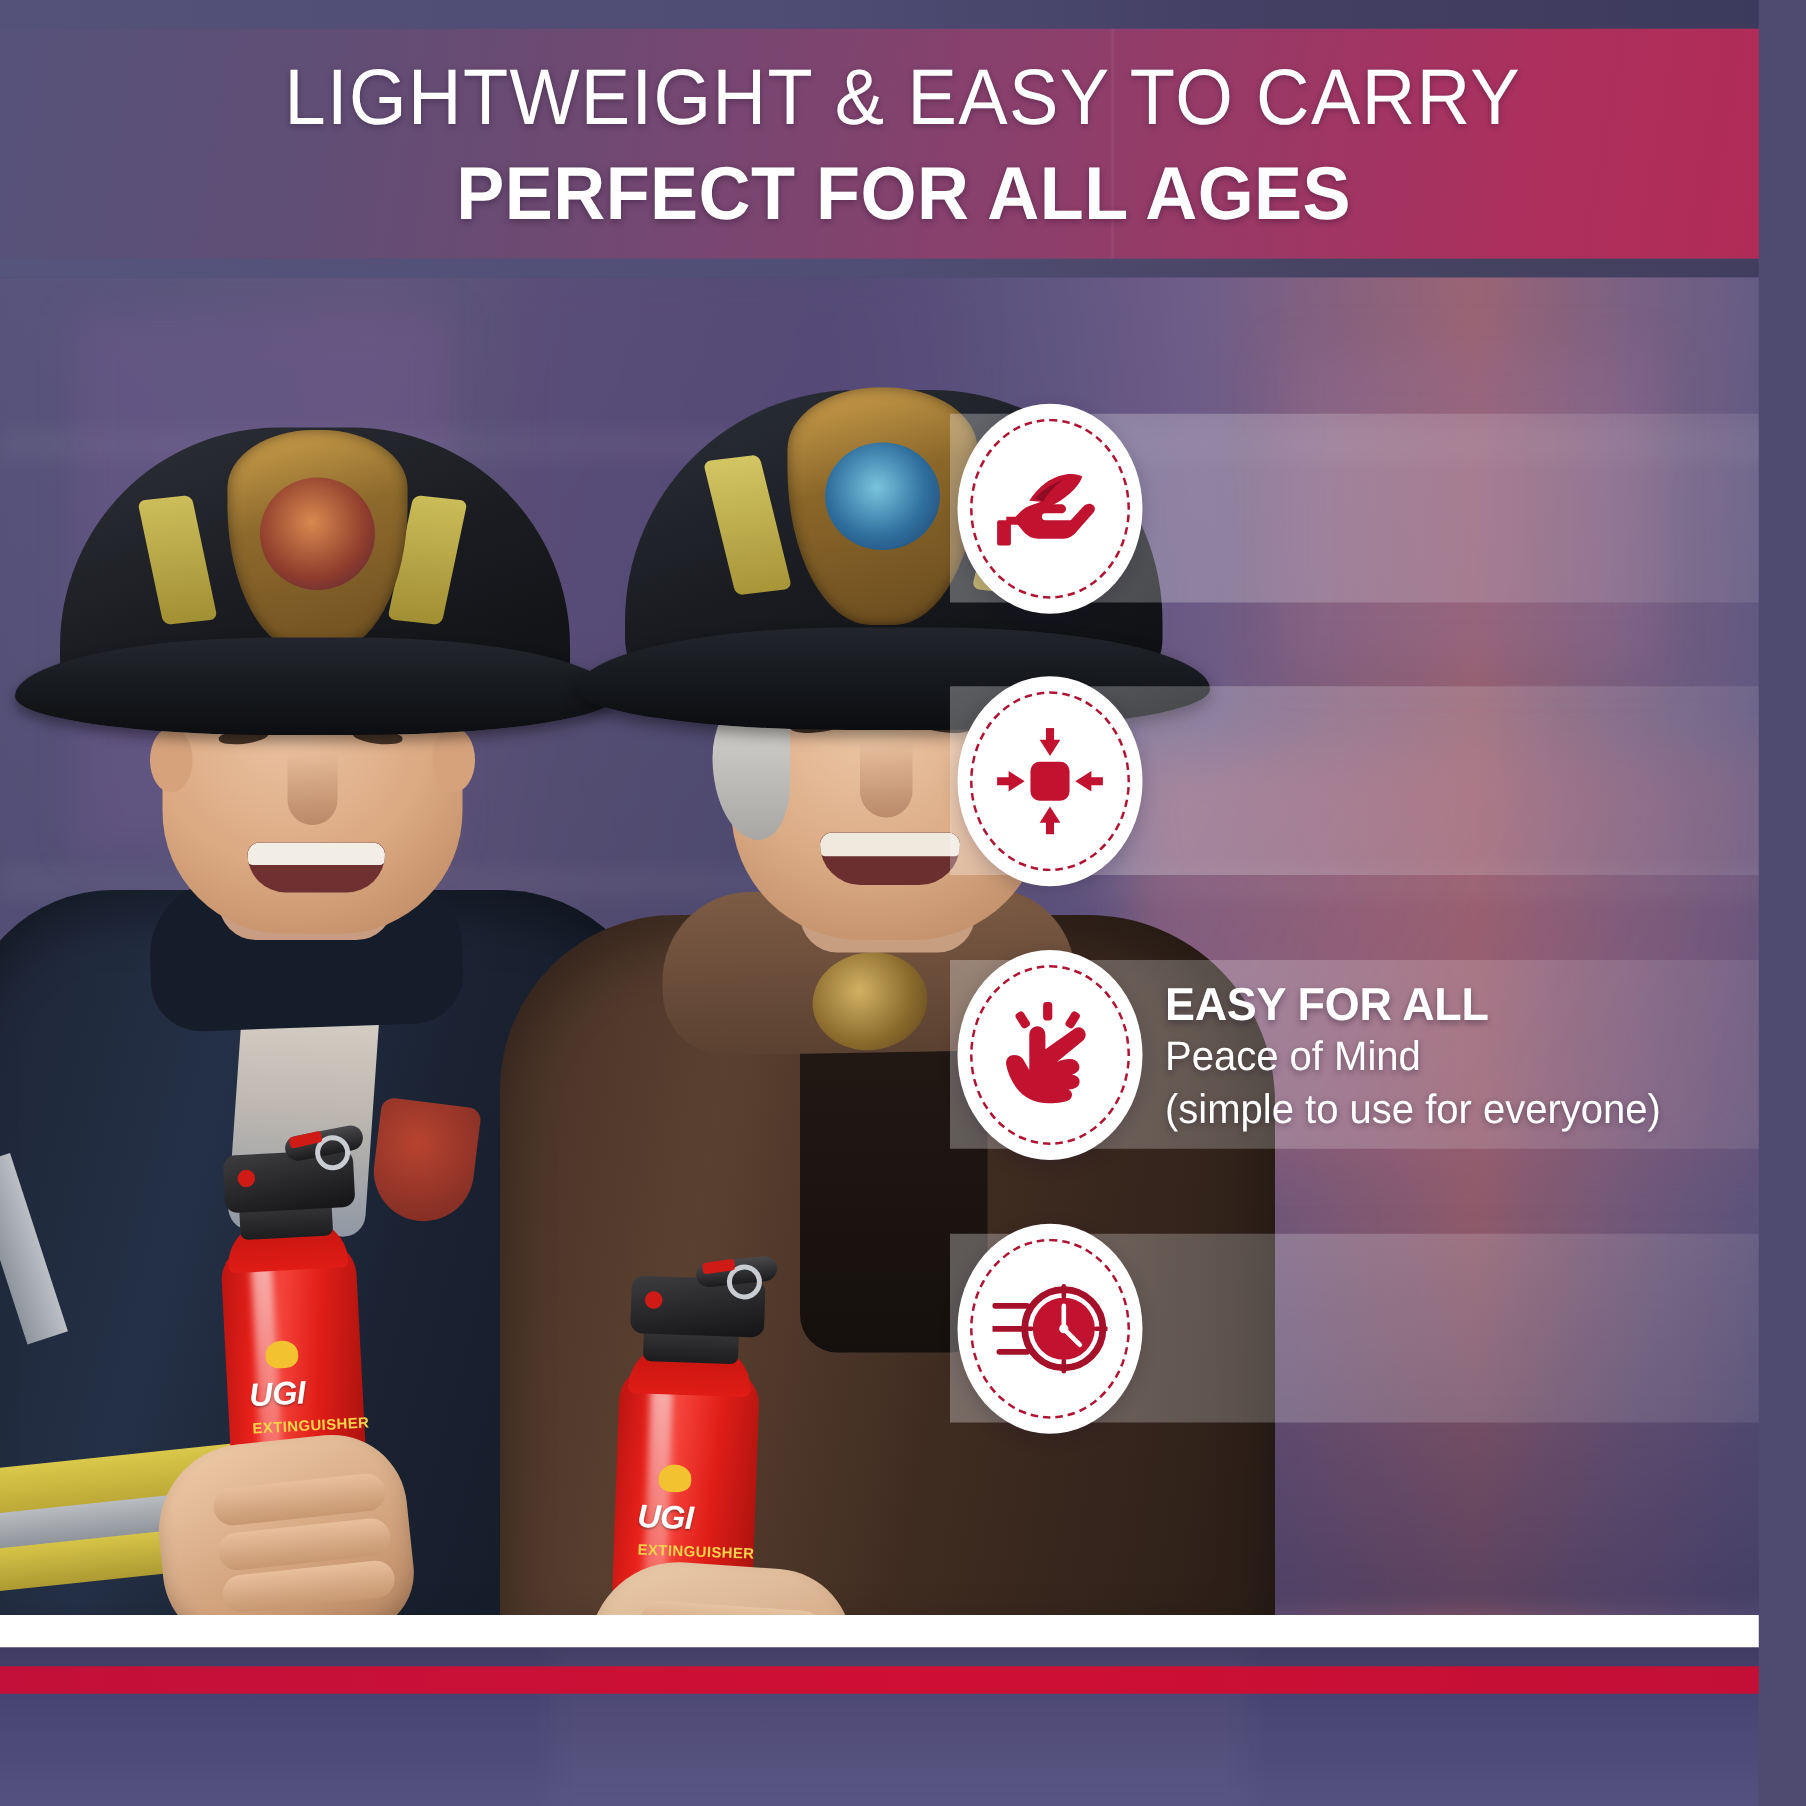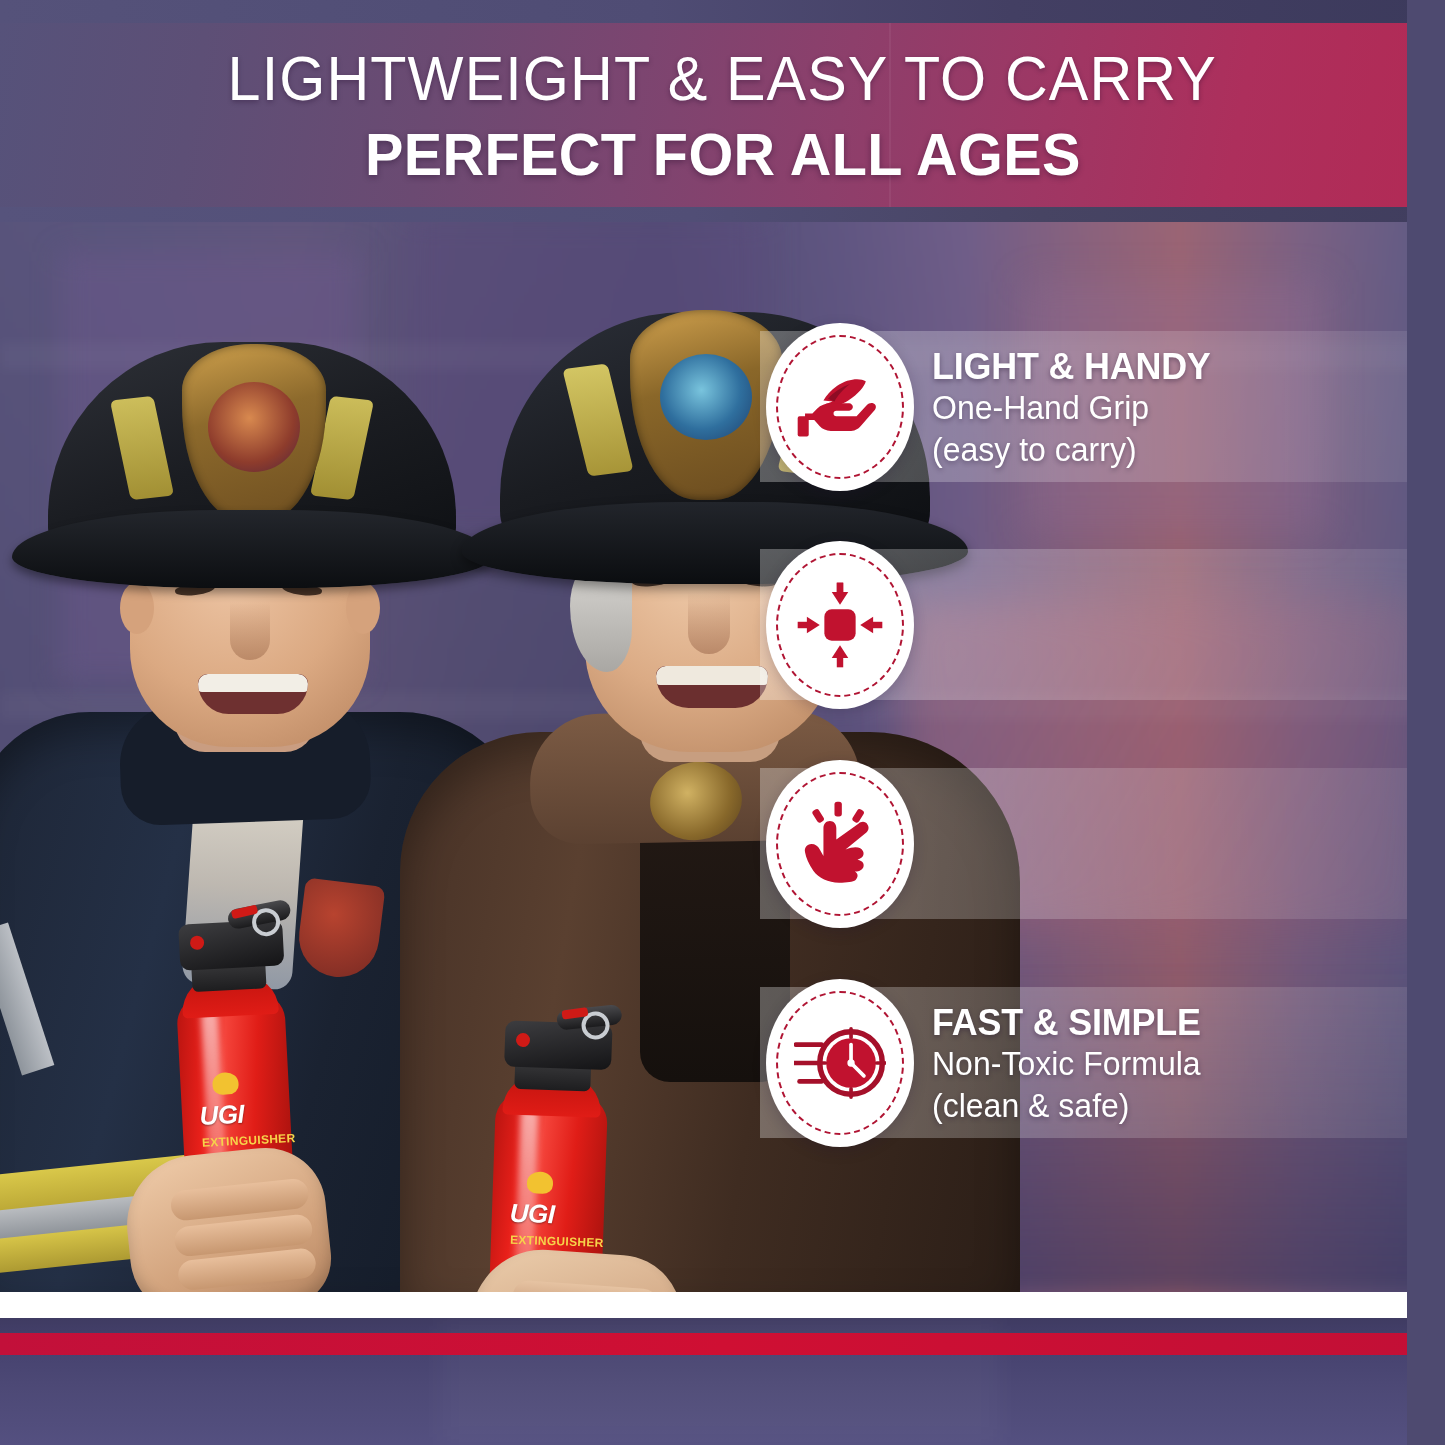--- a/index.html
+++ b/index.html
@@ -647,25 +647,20 @@
       <div class="icon-wrap">
         <div class="icon-circle"></div>
         <div class="icon-dash"></div>
         <svg class="icon-glyph" viewBox="0 0 100 100">
           <path d="M78 22c-6-4-20-3-31 5-7 5-12 11-15 16l10 1-8 3 1 5c6-1 16-4 24-9 11-7 18-16 19-21z" fill="#c1122f"></path>
           <path d="M44 44c3-6 9-13 17-19-9 3-18 9-24 16z" fill="#8e0c24"></path>
           <path d="M12 64h10l6 7c3 3 7 5 12 5h22c5 0 9-3 12-7l14-16c2-3 1-6-2-7-2-1-5 0-7 2L68 60H46c-2 0-3-1-3-3s1-3 3-3h14c2 0 4-2 4-4s-2-4-4-4H40c-6 0-11 2-15 6l-5 5h-8z" fill="#c1122f"></path>
           <rect x="4" y="60" width="12" height="22" rx="2" fill="#c1122f"></rect>
         </svg>
       </div>
-      <div class="ftext">
-        <div class="ftitle">LIGHT &amp; HANDY</div>
-        <div class="fline">One-Hand Grip</div>
-        <div class="fline">(easy to carry)</div>
-      </div>
     </div>
 
     <div class="feature f2">
       <div class="icon-wrap">
         <div class="icon-circle"></div>
         <div class="icon-dash"></div>
         <svg class="icon-glyph" viewBox="0 0 100 100">
           <rect x="33" y="33" width="34" height="34" rx="8" fill="#c1122f"></rect>
           <path d="M50 4l0 16 M50 26l0 0" stroke="#c1122f" stroke-width="7"></path>
           <path d="M50 4v14" stroke="#c1122f" stroke-width="7" stroke-linecap="butt"></path>
@@ -683,20 +678,25 @@
     <div class="feature f3">
       <div class="icon-wrap">
         <div class="icon-circle"></div>
         <div class="icon-dash"></div>
         <svg class="icon-glyph" viewBox="0 0 100 100">
           <rect x="44" y="4" width="8" height="16" rx="3" fill="#c1122f"></rect>
           <rect x="22" y="12" width="8" height="15" rx="3" fill="#c1122f" transform="rotate(-32 26 19)"></rect>
           <rect x="66" y="12" width="8" height="15" rx="3" fill="#c1122f" transform="rotate(32 70 19)"></rect>
           <path d="M70 28c3-3 8-3 10 1 2 3 1 7-2 9L56 56c10-4 17-3 19 2 2 4-1 8-6 9 6 1 8 5 6 9-2 3-6 4-9 4 4 2 4 6 1 9-3 2-9 3-18 3-12 0-22-5-28-13-5-7-8-14-9-20-1-5 2-9 7-9 4 0 7 2 9 6l4 7V33c0-5 3-8 7-8s7 3 7 8v12z" fill="#c1122f"></path>
         </svg>
+      </div>
+      <div class="ftext">
+        <div class="ftitle">EASY FOR ALL</div>
+        <div class="fline">Peace of Mind</div>
+        <div class="fline">(simple to use for everyone)</div>
       </div>
     </div>
 
     <div class="feature f4">
       <div class="icon-wrap">
         <div class="icon-circle"></div>
         <div class="icon-dash"></div>
         <svg class="icon-glyph" viewBox="0 0 100 100">
           <g stroke="#a5102a" stroke-width="5" stroke-linecap="round">
             <line x1="2" y1="30" x2="30" y2="30"></line>
@@ -711,25 +711,20 @@
             <line x1="25" y1="50" x2="34" y2="50"></line>
             <line x1="90" y1="50" x2="99" y2="50"></line>
           </g>
           <g stroke="#ffffff" stroke-width="4" stroke-linecap="round">
             <line x1="62" y1="50" x2="62" y2="30"></line>
             <line x1="62" y1="50" x2="76" y2="64"></line>
           </g>
           <circle cx="62" cy="50" r="4" fill="#ffffff"></circle>
         </svg>
       </div>
-      <div class="ftext">
-        <div class="ftitle">FAST &amp; SIMPLE</div>
-        <div class="fline">Non-Toxic Formula</div>
-        <div class="fline">(clean &amp; safe)</div>
-      </div>
     </div>
 
   </div>
 
   <div class="white-gap"></div>
 
   <div class="footer">
     <div class="fblur"></div>
     <div class="red-stripe"></div>
   </div>

